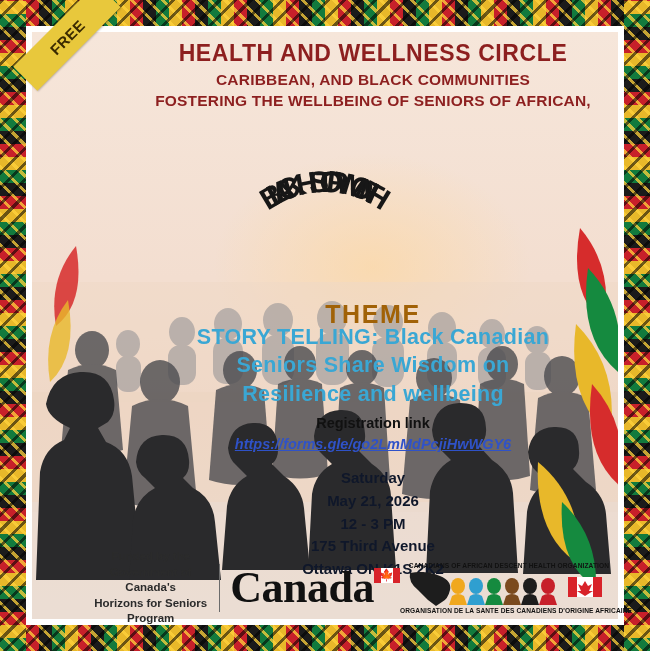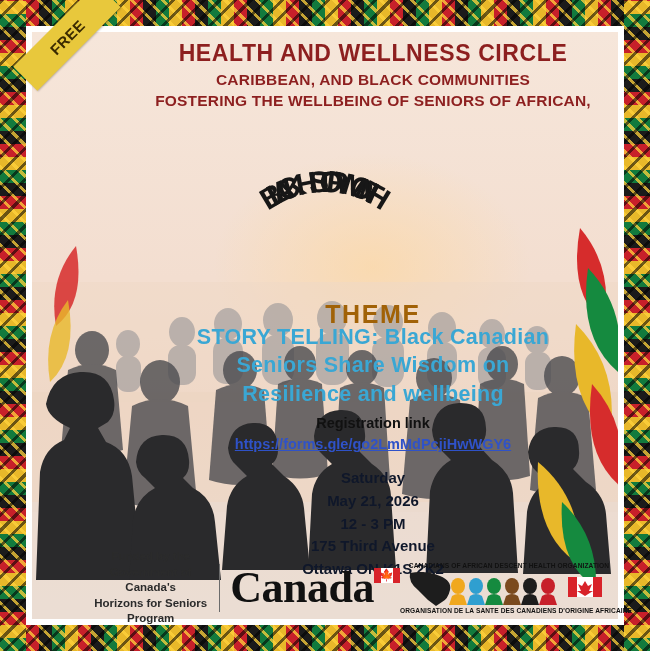--- a/index.html
+++ b/index.html
@@ -197,20 +197,21 @@
     color: #111;
   }
   .reg-link {
     top: 436px;
     font-size: 14.5px;
     font-weight: bold;
   }
   .reg-link a {
     color: #2f52c8;
     text-decoration: underline;
+    font-style: italic;
   }
 
   .details {
     top: 467px;
     font-size: 15px;
     font-weight: bold;
     line-height: 1.52;
     color: #0f172a;
   }
 

